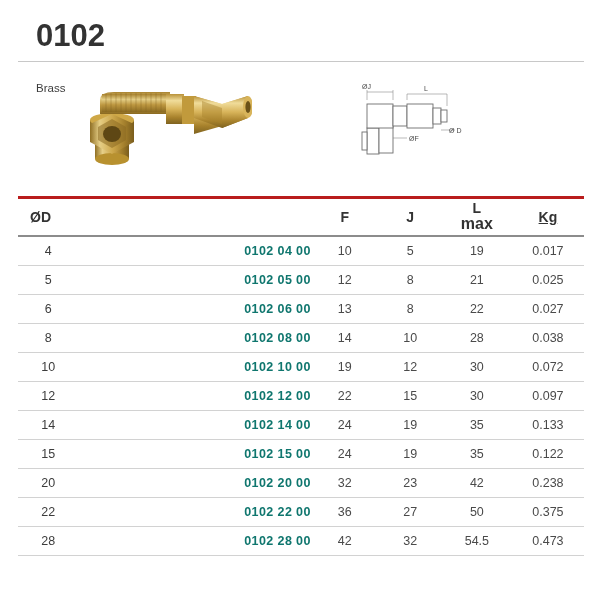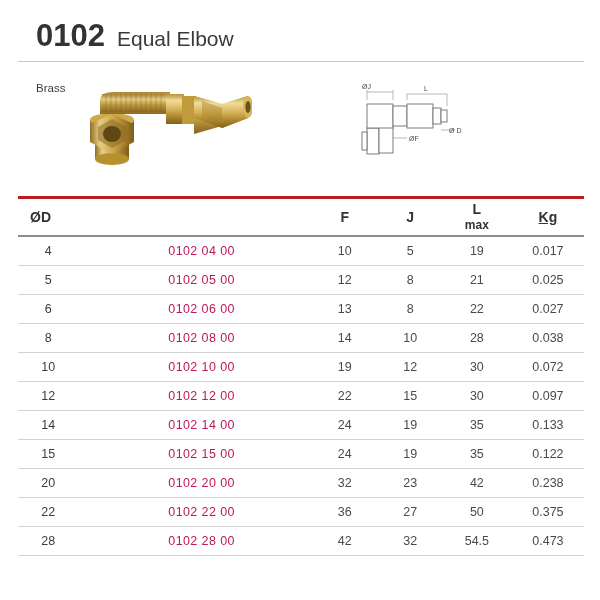--- a/index.html
+++ b/index.html
@@ -103,59 +103,58 @@
   .hdr-row th.code  { text-align: left; width: 200px; }
   .hdr-row th.f     { text-align: center; width: 62px; }
   .hdr-row th.j     { text-align: center; width: 58px; }
   .hdr-row th.l     { text-align: center; width: 64px; }
   .hdr-row th.kg    { text-align: center; width: 66px; text-decoration: underline; }
   .lmax {
     display: block;
     line-height: 1.05;
   }
   .lmax .l1 { font-size: 14px; font-weight: bold; }
-  .lmax .l2 { font-size: 12px; font-weight: bold; }
+  .lmax .l2 { font-size: 16px; font-weight: bold; }
 
   .data-row td {
     height: 28px;
     vertical-align: middle;
     border-bottom: 1px solid #d2d2d2;
     font-size: 12.5px;
     color: #4a4a4a;
   }
   .data-row td.od {
     text-align: center;
     padding-right: 14px;
     color: #3c3c3c;
   }
   .data-row td.code {
-    text-align: center;
-    color: #be185d;
-    font-weight: normal;
+    text-align: right;
+    color: #0f766e;
+    font-weight: bold;
     font-size: 12.5px;
     letter-spacing: 0.4px;
   }
   .data-row td.num { text-align: center; }
   .data-row:last-child td { border-bottom: 1px solid #d2d2d2; }
 
   
   .dwg-label {
     font-family: "Liberation Sans", sans-serif;
     font-size: 7px;
     fill: #4a4a4a;
   }
 </style>
 </head>
 <body>
 
 <div class="page">
 
   <div class="header">
     <span class="header-code">0102</span>
-    <span class="header-title">Equal Elbow</span>
   </div>
   <div class="header-rule"></div>
 
   <div class="material">Brass</div>
 
   <div class="photo">
     <svg width="190" height="105" viewBox="0 0 190 105" xmlns="http://www.w3.org/2000/svg">
       <defs>
         <linearGradient id="brassH" x1="0" y1="0" x2="0" y2="1">
           <stop offset="0%" stop-color="#b9923a"></stop>

